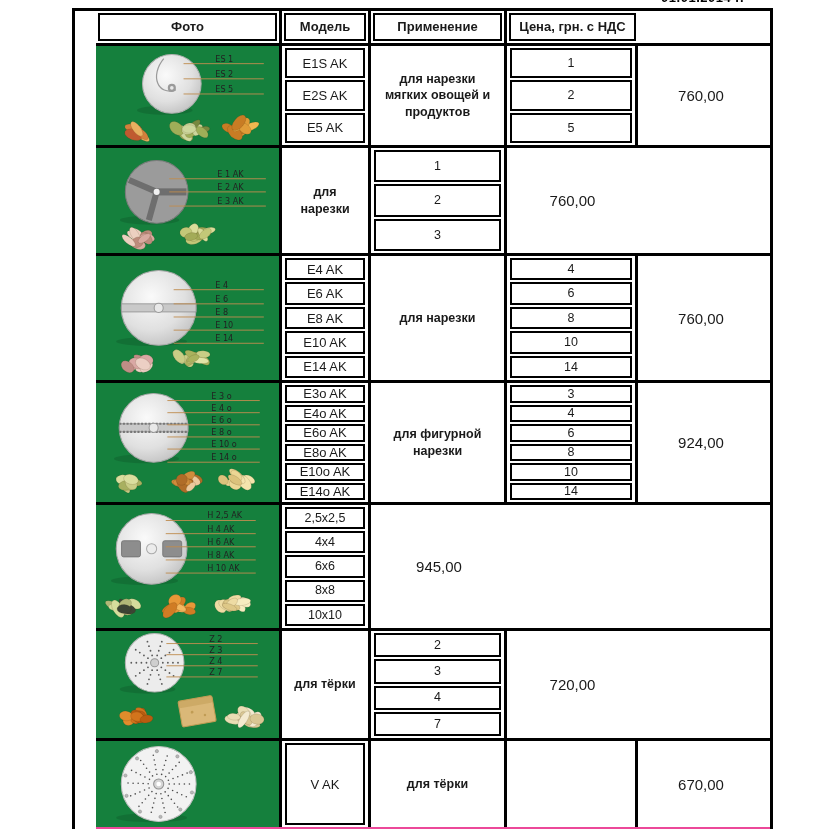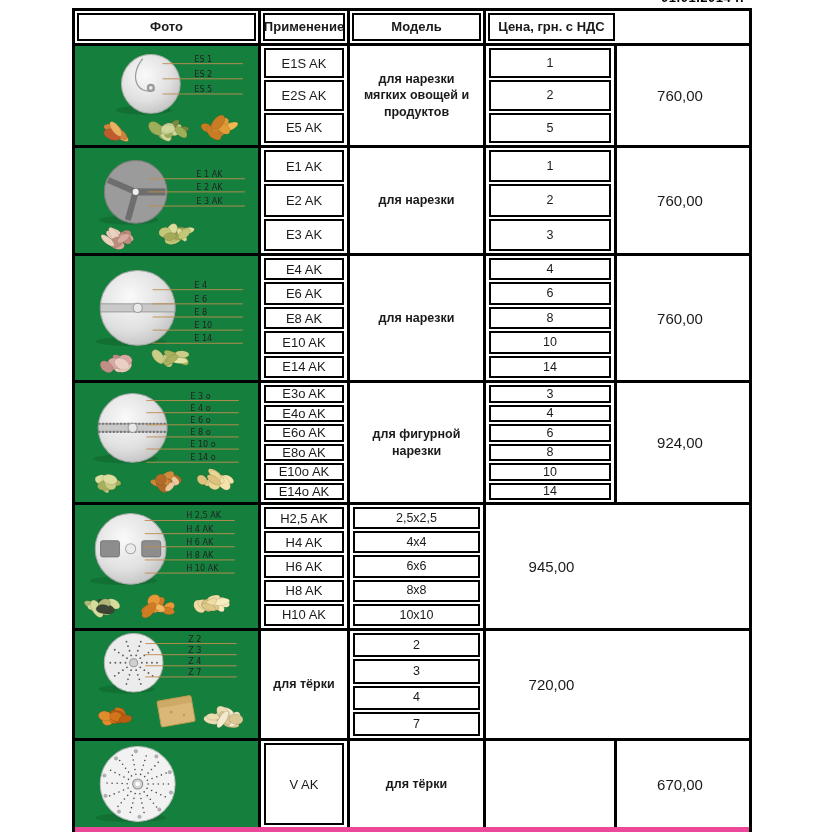--- a/index.html
+++ b/index.html
@@ -2,31 +2,31 @@
 <html><head>
 <meta charset="utf-8">
 <style>
   html,body{margin:0;padding:0;width:826px;height:832px;background:#fff;overflow:hidden;
     font-family:"Liberation Sans", sans-serif; color:#1a1a1a;}
   .page{position:relative;width:826px;height:832px;background:#fff;}
 
   .date-clip{position:absolute;top:0;right:82px;width:180px;height:5px;overflow:hidden;text-align:right;}
   .date-clip span{display:block;margin-top:-10px;font-weight:bold;font-size:13px;letter-spacing:.5px;color:#000;}
 
-  .price-table{position:absolute;left:72px;top:8px;width:674px;border:3px solid #000;border-bottom:none;background:#fff;}
+  .price-table{position:absolute;left:72px;top:8px;width:674px;border:3px solid #000;border-bottom:none;background:#fff;padding-left:21px;}
 
   .header-row,.group{display:grid;grid-template-columns:186px 89px 136px 131px 126px;}
   .header-row{height:32px;border-bottom:3px solid #000;}
   .hcell,.cell{border-right:3px solid #000;box-sizing:border-box;min-width:0;}
   .hcell:last-child,.cell:last-child{border-right:none;}
   .hbox{margin:2px;border:2px solid #000;height:calc(100% - 8px);display:flex;align-items:center;justify-content:center;
     font-weight:bold;font-size:13px;text-align:center;white-space:pre-line;line-height:1.05;}
 
   .group{border-bottom:3px solid #000;}
-  .group:last-child{border-bottom:6px solid #ec4899;}
+  .group:last-child{border-bottom:2px solid #ec4899;}
 
   .photo{position:relative;overflow:hidden;background:#15803d;}
   .photo svg{display:block;width:100%;height:100%;}
 
   .mcol,.tcol{display:flex;flex-direction:column;padding:2px 3px;gap:2px;}
   .cellbox{border:2px solid #000;flex:1;display:flex;align-items:center;justify-content:center;
     font-size:13px;background:#fff;min-height:0;line-height:1;}
   .tcol .cellbox{font-size:12.5px;}
 
   .app{display:flex;align-items:center;justify-content:center;text-align:center;
@@ -40,24 +40,24 @@
   <div class="date-clip">
     <span>01.01.2014 г.</span>
   </div>
 
   <div class="price-table">
     <div class="header-row">
       <div class="hcell">
           <div class="hbox">Фото</div>
         </div>
       <div class="hcell">
-          <div class="hbox">Применение</div>
+          <div class="hbox">Модель</div>
         </div>
       <div class="hcell">
-          <div class="hbox">Модель</div>
+          <div class="hbox">Применение</div>
         </div>
       <div class="hcell">
           <div class="hbox">Цена, грн. с НДС</div>
         </div>
     </div>
     <div>
         <div class="group" style="height: 99px;">
     <div class="cell photo">
             <svg viewBox="0 0 181 95" preserveAspectRatio="xMidYMid meet" xmlns="http://www.w3.org/2000/svg">
               <defs>
@@ -164,25 +164,20 @@
               <ellipse cx="111.2" cy="80.5" rx="7.1" ry="3.1" transform="rotate(-14 111.2 80.5)" fill="#dadc9a" stroke="rgba(60,40,10,0.25)" stroke-width="0.5"></ellipse>
               <ellipse cx="100.1" cy="84.7" rx="8.4" ry="4.4" transform="rotate(-40 100.1 84.7)" fill="#c3c878" stroke="rgba(60,40,10,0.25)" stroke-width="0.5"></ellipse>
               <ellipse cx="104.7" cy="84.1" rx="6.3" ry="4.0" transform="rotate(-9 104.7 84.1)" fill="#a3ab58" stroke="rgba(60,40,10,0.25)" stroke-width="0.5"></ellipse>
               <ellipse cx="96.2" cy="79.2" rx="6.3" ry="4.7" transform="rotate(-57 96.2 79.2)" fill="#dadc9a" stroke="rgba(60,40,10,0.25)" stroke-width="0.5"></ellipse>
               <ellipse cx="88.9" cy="82.0" rx="6.0" ry="5.0" transform="rotate(-12 88.9 82.0)" fill="#c3c878" stroke="rgba(60,40,10,0.25)" stroke-width="0.5"></ellipse>
               <ellipse cx="102.2" cy="86.2" rx="6.0" ry="3.3" transform="rotate(4 102.2 86.2)" fill="#a3ab58" stroke="rgba(60,40,10,0.25)" stroke-width="0.5"></ellipse>
               <ellipse cx="105.7" cy="84.4" rx="7.5" ry="3.1" transform="rotate(56 105.7 84.4)" fill="#dadc9a" stroke="rgba(60,40,10,0.25)" stroke-width="0.5"></ellipse>
               <ellipse cx="108.1" cy="83.4" rx="7.0" ry="3.8" transform="rotate(-38 108.1 83.4)" fill="#c3c878" stroke="rgba(60,40,10,0.25)" stroke-width="0.5"></ellipse>
               <ellipse cx="94.1" cy="86.2" rx="6.5" ry="3.8" transform="rotate(-11 94.1 86.2)" fill="#a3ab58" stroke="rgba(60,40,10,0.25)" stroke-width="0.5"></ellipse>
             </svg>
-          </div>
-    <div class="cell mcol">
-            <div class="cellbox">E1 AK</div>
-            <div class="cellbox">E2 AK</div>
-            <div class="cellbox">E3 AK</div>
           </div>
     <div class="cell app">для нарезки</div>
     <div class="cell tcol">
             <div class="cellbox">1</div>
             <div class="cellbox">2</div>
             <div class="cellbox">3</div>
           </div>
     <div class="cell price">760,00</div>
   </div>
         <div class="group" style="height: 124px;">
@@ -384,27 +379,20 @@
               <ellipse cx="140.9" cy="96.8" rx="9.3" ry="4.3" transform="rotate(48 140.9 96.8)" fill="#f6ecc0" stroke="rgba(60,40,10,0.25)" stroke-width="0.5"></ellipse>
               <ellipse cx="128.9" cy="97.6" rx="8.0" ry="4.8" transform="rotate(26 128.9 97.6)" fill="#eedca4" stroke="rgba(60,40,10,0.25)" stroke-width="0.5"></ellipse>
               <ellipse cx="130.2" cy="96.2" rx="5.6" ry="4.2" transform="rotate(-33 130.2 96.2)" fill="#dec888" stroke="rgba(60,40,10,0.25)" stroke-width="0.5"></ellipse>
               <ellipse cx="147.3" cy="94.9" rx="6.3" ry="4.1" transform="rotate(36 147.3 94.9)" fill="#f6ecc0" stroke="rgba(60,40,10,0.25)" stroke-width="0.5"></ellipse>
               <ellipse cx="137.0" cy="91.3" rx="6.7" ry="3.2" transform="rotate(-17 137.0 91.3)" fill="#eedca4" stroke="rgba(60,40,10,0.25)" stroke-width="0.5"></ellipse>
               <ellipse cx="134.4" cy="97.7" rx="8.7" ry="4.1" transform="rotate(25 134.4 97.7)" fill="#dec888" stroke="rgba(60,40,10,0.25)" stroke-width="0.5"></ellipse>
               <ellipse cx="144.8" cy="94.4" rx="8.3" ry="3.6" transform="rotate(-8 144.8 94.4)" fill="#f6ecc0" stroke="rgba(60,40,10,0.25)" stroke-width="0.5"></ellipse>
               <ellipse cx="134.3" cy="95.6" rx="6.6" ry="3.6" transform="rotate(-36 134.3 95.6)" fill="#eedca4" stroke="rgba(60,40,10,0.25)" stroke-width="0.5"></ellipse>
               <ellipse cx="132.2" cy="99.7" rx="7.5" ry="3.0" transform="rotate(20 132.2 99.7)" fill="#dec888" stroke="rgba(60,40,10,0.25)" stroke-width="0.5"></ellipse>
             </svg>
-          </div>
-    <div class="cell mcol">
-            <div class="cellbox">H2,5 AK</div>
-            <div class="cellbox">H4 AK</div>
-            <div class="cellbox">H6 AK</div>
-            <div class="cellbox">H8 AK</div>
-            <div class="cellbox">H10 AK</div>
           </div>
     <div class="cell tcol">
             <div class="cellbox">2,5x2,5</div>
             <div class="cellbox">4x4</div>
             <div class="cellbox">6x6</div>
             <div class="cellbox">8x8</div>
             <div class="cellbox">10x10</div>
           </div>
     <div class="cell price">945,00</div>
   </div>

